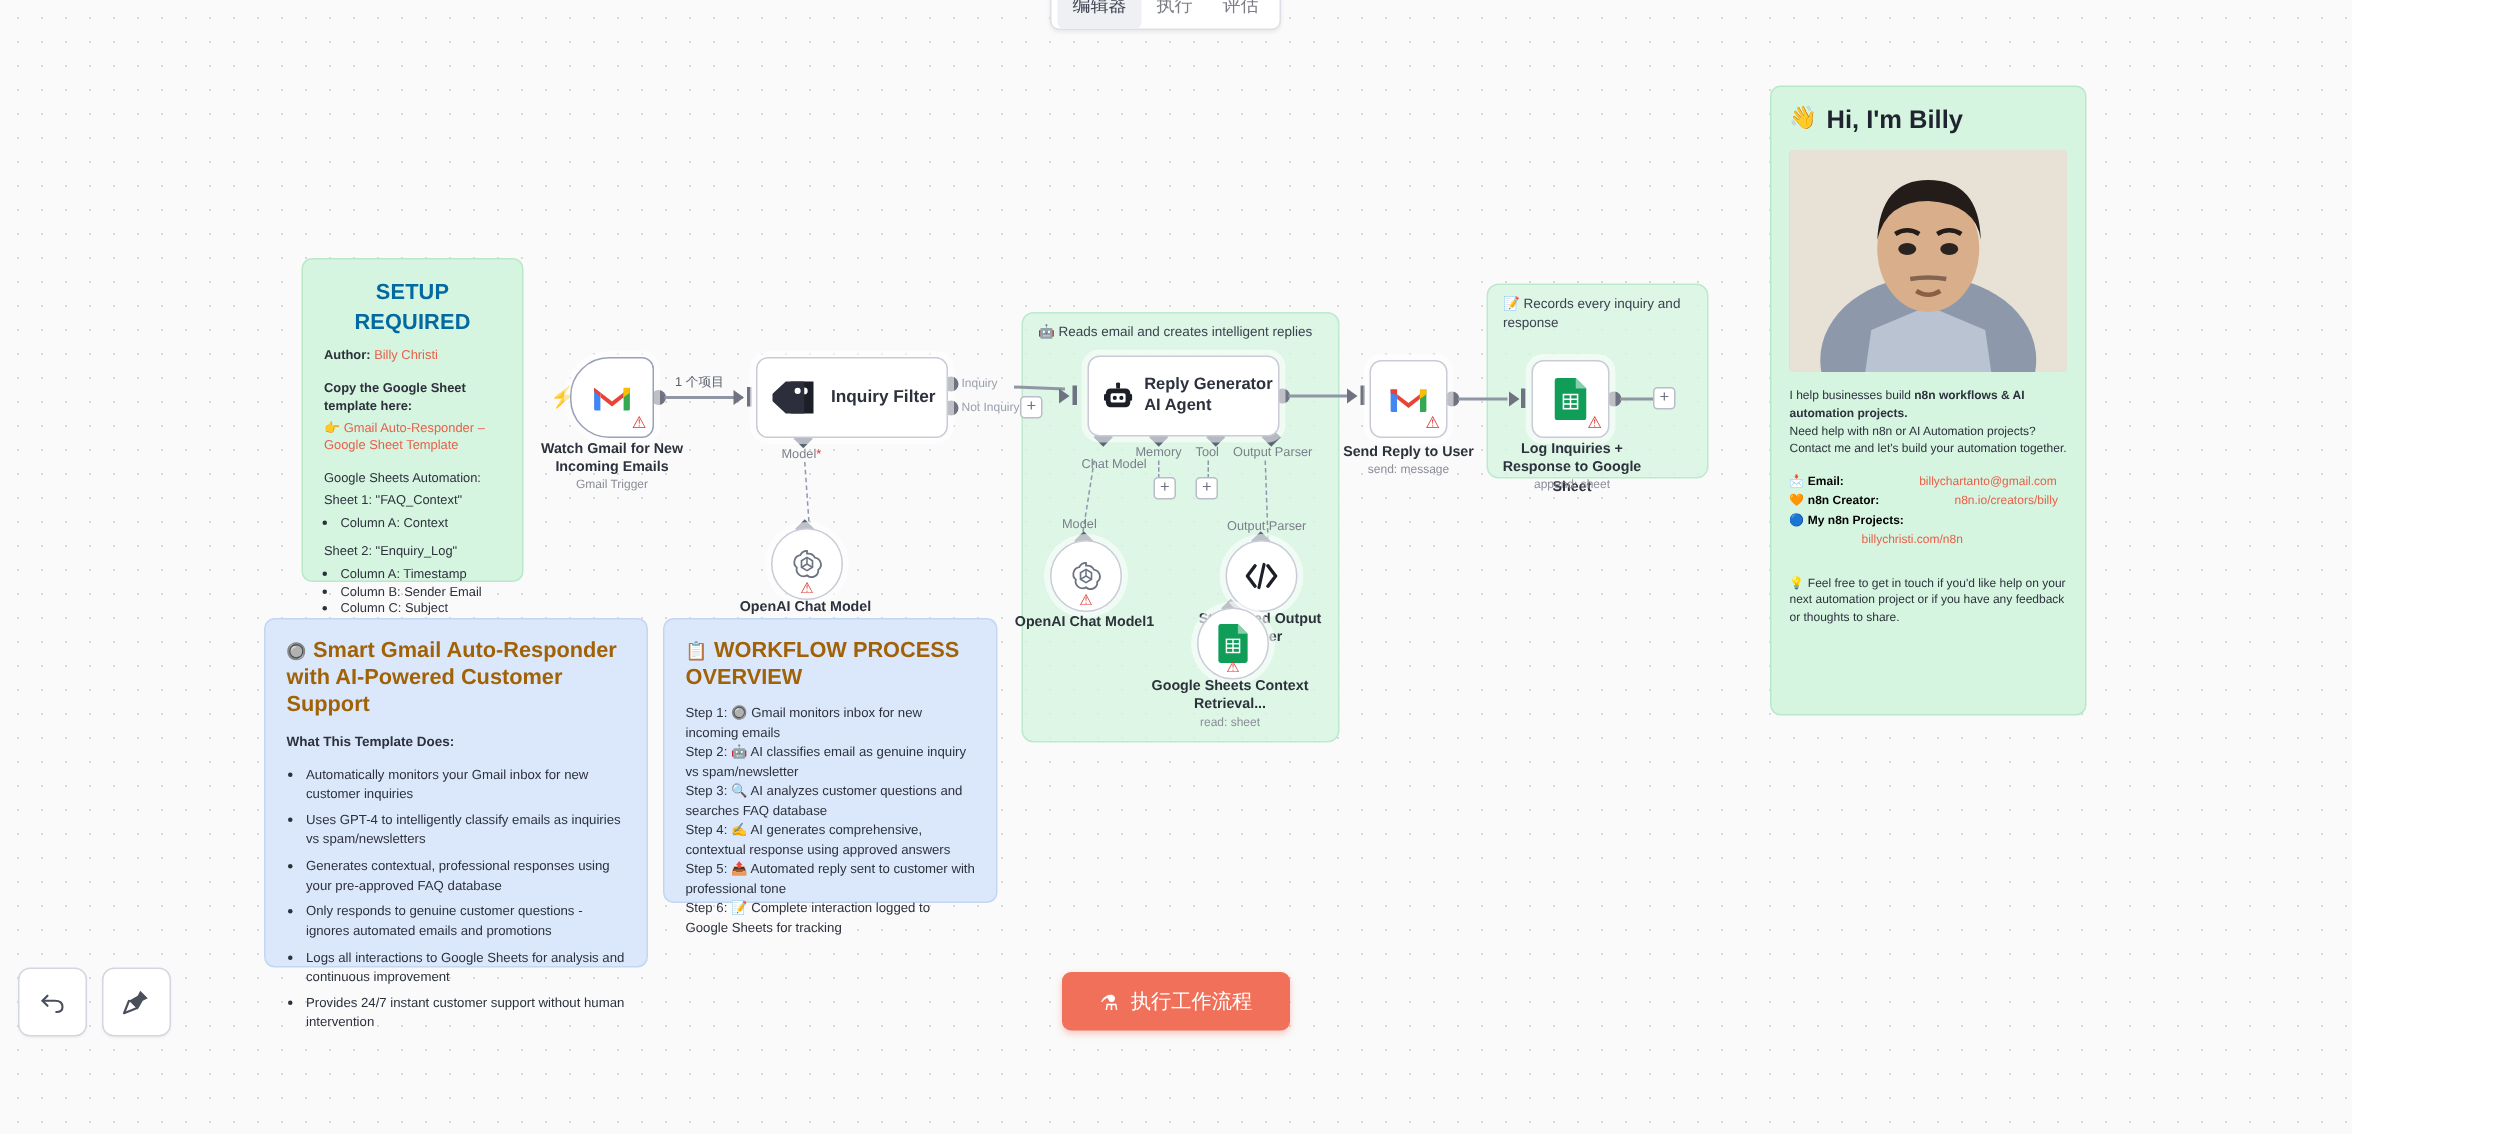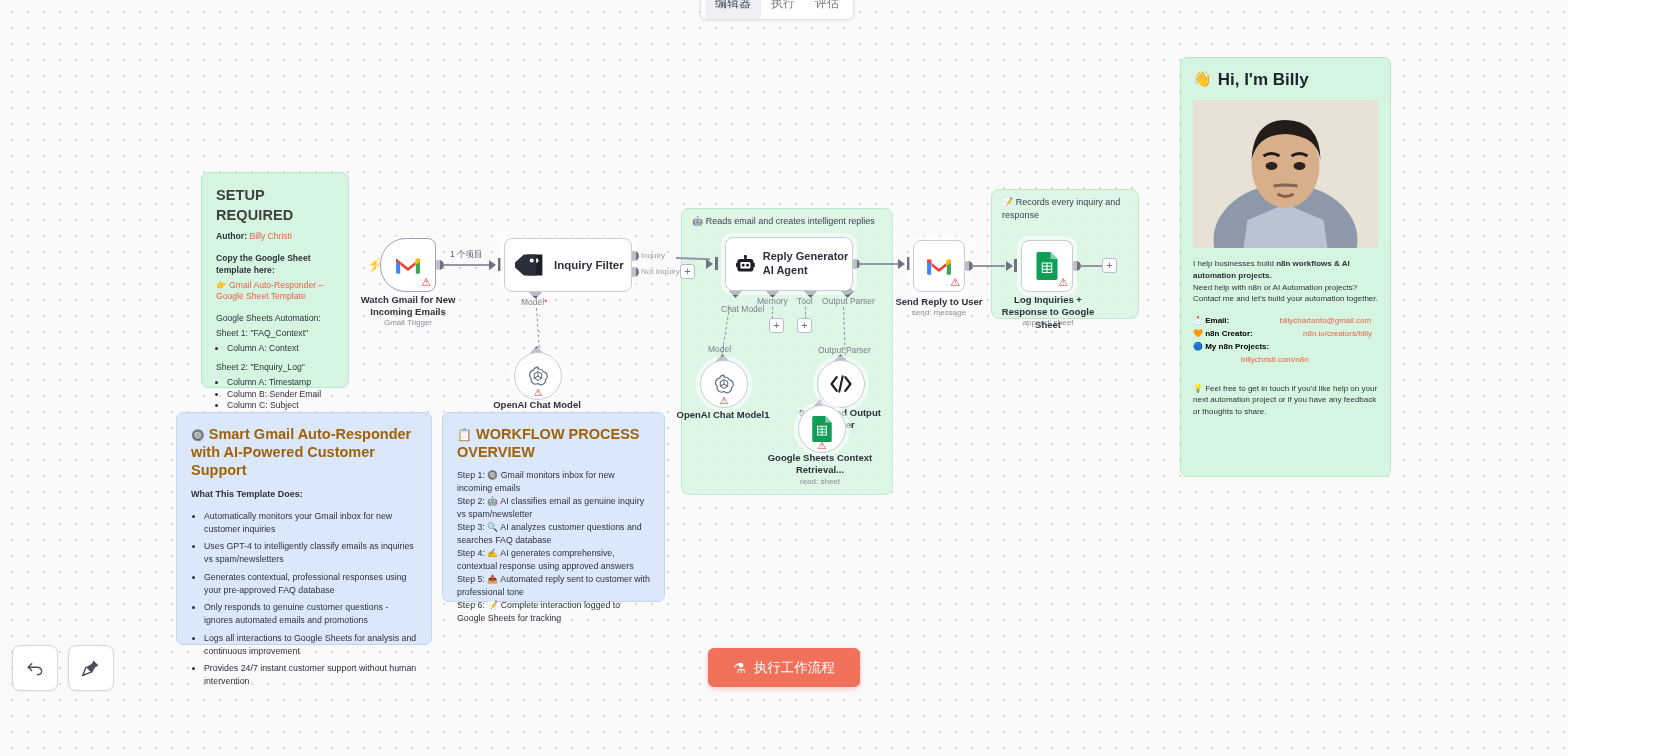--- a/index.html
+++ b/index.html
@@ -41,22 +41,23 @@
     border-radius: 7px;
     box-sizing: border-box;
     padding: 12px 14px;
     line-height: 1.38;
   }
   .note.green { background:#d6f5e0; border:1px solid #b9e8c9; }
   .note.blue  { background:#dbe8fb; border:1px solid #c2d6f2; }
 
   .note h1 {
     margin: 0 0 7px 0;
-    font-size: 17px; font-weight: 700; color: #404040;
+    font-size: 17px; font-weight: 700; color: #0369a1;
     letter-spacing: .1px;
+    text-align: center;
   }
   .note h2 {
     margin: 0 0 6px 0;
     font-size: 15px; font-weight: 700; color: #a16207;
   }
   .note p { margin: 0 0 5px 0; font-size: 9.5px; color:#2c313c; }
   .note .b { font-weight: 700; }
   .note .rd { color:#e8604a; }
   .note ul { margin: 4px 0 0 0; padding-left: 13px; }
   .note li { font-size: 9.2px; color:#2c313c; margin-bottom: 4px; }

